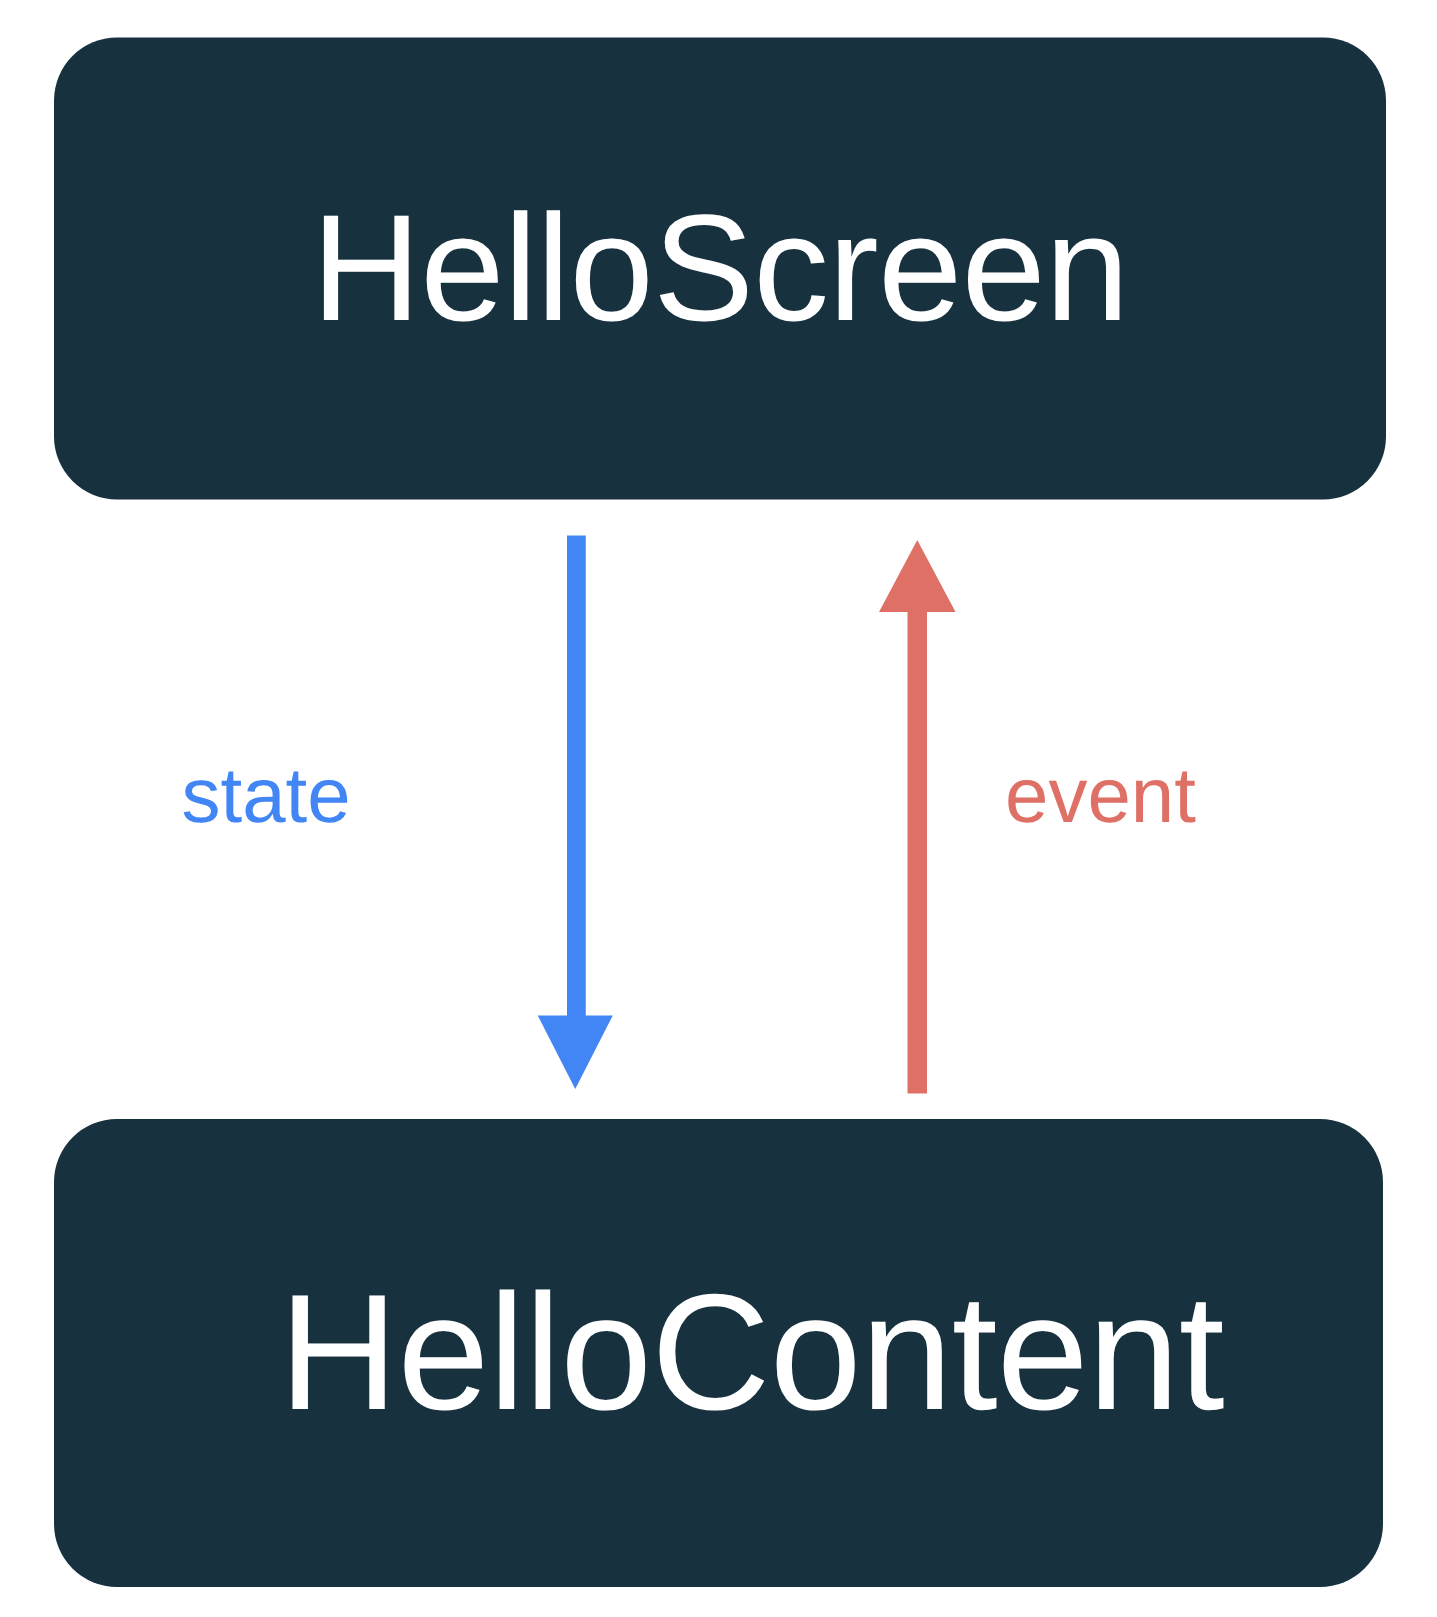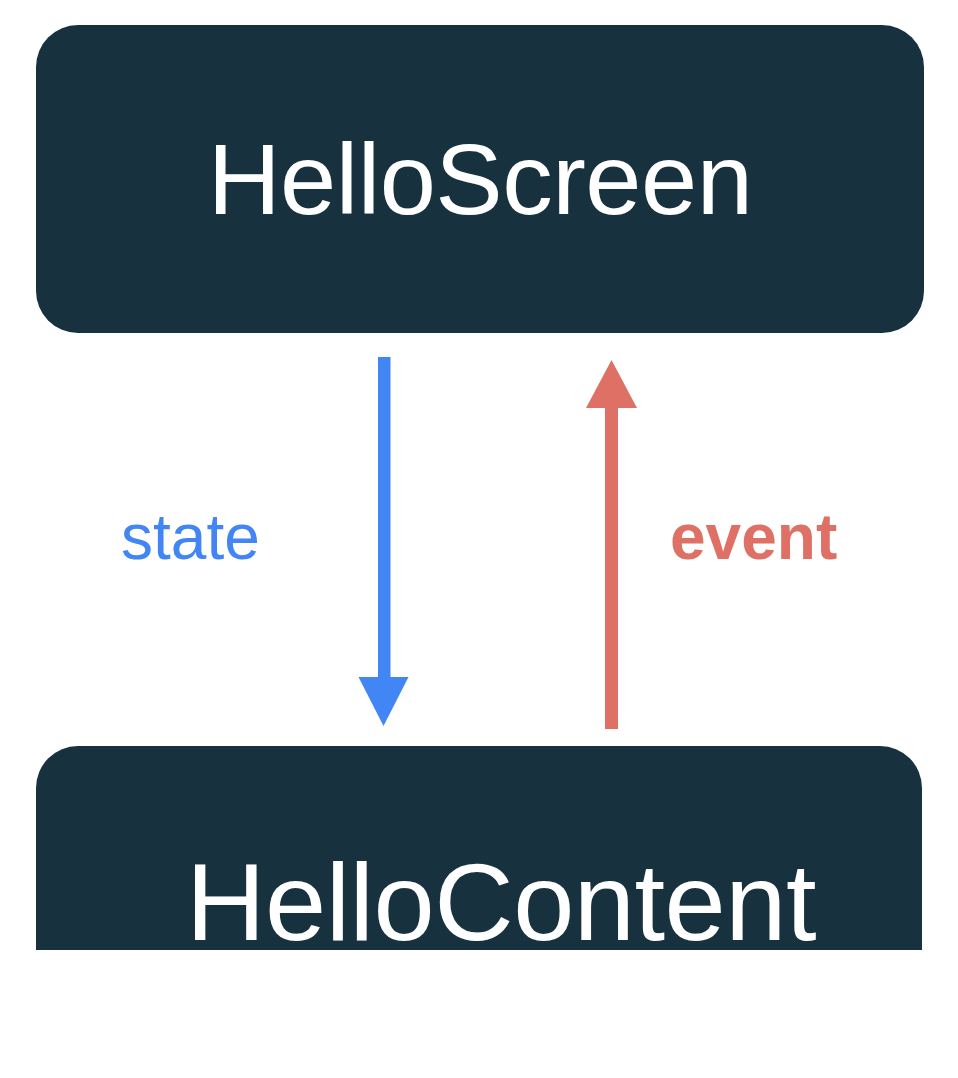--- a/index.html
+++ b/index.html
@@ -6,21 +6,21 @@
     margin: 0;
     padding: 0;
     background: #ffffff;
   }
   body {
     font-family: "Liberation Sans", sans-serif;
   }
   #canvas {
     position: relative;
     width: 958px;
-    height: 950px;
+    height: 1078px;
     background: #ffffff;
     overflow: hidden;
   }
 
   
   .node {
     position: absolute;
     display: flex;
     align-items: center;
     justify-content: center;
@@ -62,33 +62,32 @@
   }
   .edge-layer svg {
     display: block;
   }
 
   
   .edge-label {
     position: absolute;
     font-family: "Liberation Sans", sans-serif;
     font-weight: 400;
-    font-size: 64px;
+    font-size: 52px;
     line-height: 1;
     white-space: nowrap;
     user-select: none;
   }
   #edge-label-state {
     left: 121px;
     top: 505px;
   }
   #edge-label-event {
     left: 670px;
     top: 505px;
-    font-weight: bold;
   }
 </style>
 </head>
 <body style="background: rgb(255, 255, 255);">
 
 <div id="canvas" style="background: rgb(255, 255, 255);">
 
   <div id="node-hello-screen" class="node" style="background: rgb(23, 49, 63); color: rgb(255, 255, 255);">
     <span>HelloScreen</span>
   </div>

